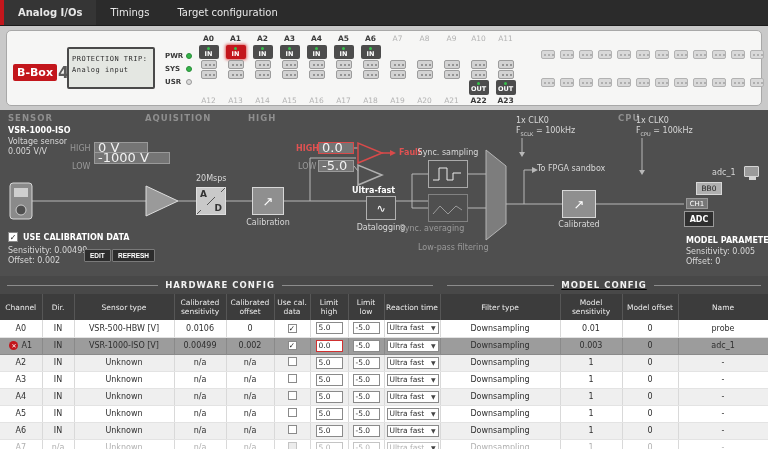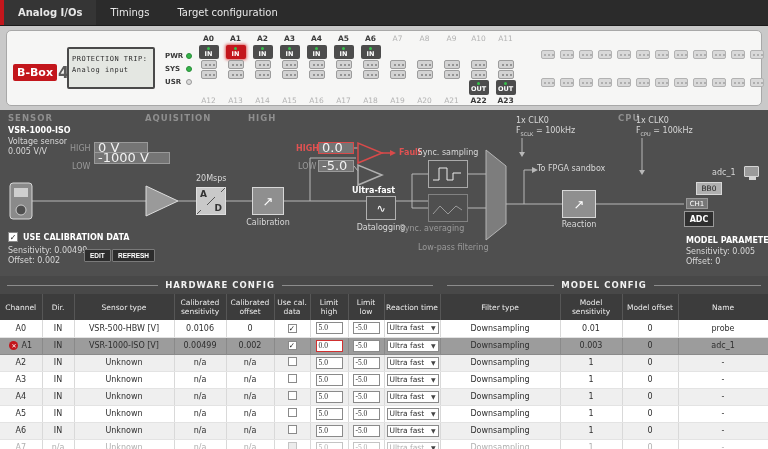--- a/index.html
+++ b/index.html
@@ -66,40 +66,40 @@
   .adbox i { position:absolute; font-style:normal; font-size:9px; font-weight:bold; color:#333; }
   .dg-btn { position:absolute; background:#2d2d2d; border:1px solid #7a7a7a; color:#fff; font-size:6.5px; font-weight:bold; padding:2px 5px; cursor:pointer; border-radius:1px; }
   .dg-checkbox { position:absolute; width:10px; height:10px; background:#fff; border:1px solid #888; font-size:8px; line-height:9px; text-align:center; color:#222; cursor:pointer; }
   .dg-checkbox::after { content:"✓"; }
   .monitor { position:absolute; width:15px; height:11px; background:#9a9a9a; border:1px solid #d5d5d5; border-radius:1px; }
   .monitor::after { content:""; position:absolute; left:4px; bottom:-4px; width:7px; height:3px; background:#d5d5d5; }
 
   
   .group-band { height:18px; background:#484848; display:flex; align-items:center; }
   .group { display:flex; align-items:center;text-align:center; }
-  .group.hw { width:440px; } .group.md { width:328px; }
+  .group.hw { width:440px; } .group.md { width:328px;text-decoration:underline; }
   .group .line { flex:1; height:1px; background:#8c8c8c; margin:0 7px; }
   .gtitle { color:#f2f2f2; font-size:8.5px; font-weight:bold; letter-spacing:1px; }
 
   table { width:768px; border-collapse:collapse; table-layout:fixed; }
   thead th { background:#3c3c3c; color:#ececec; font-size:7.5px; font-weight:normal; border-right:1px solid #565656; padding:2px 1px; height:26px; vertical-align:middle; line-height:1.2; }
   tbody tr { height:17px; background:#fff; }
   tbody tr[data-state="alt"] { background:#efefef; }
   tbody tr[data-state="selected"] { background:#9c9c9c; }
   tbody tr[data-state="selected"] td { border-color:#8a8a8a; }
   tbody tr[data-state="disabled"] { color:#b0b0b0; }
   tbody td { font-size:8px; color:#2e2e2e; text-align:center; border-right:1px solid #d9d9d9; border-bottom:1px solid #e3e3e3; vertical-align:middle; padding:0 2px; overflow:hidden; }
   tbody tr[data-state="disabled"] td { color:#b0b0b0; }
   .chcell { display:flex; align-items:center; justify-content:center; gap:3px; }
   .err { display:inline-block; width:9px; height:9px; border-radius:50%; background:#c3161c; color:#fff; font-size:6px; line-height:9px; text-align:center; font-weight:bold; }
   .err:empty { display:none; }
   .cbx { display:inline-block; width:9px; height:9px; background:#fff; border:1px solid #8a8a8a; font-size:7.5px; line-height:8px; color:#222; cursor:pointer; }
   .cbx[data-checked="true"]::after { content:"✓"; }
   tr[data-state="disabled"] .cbx { background:#ececec; border-color:#c4c4c4; }
-  .limit-input { display:inline-block; width:27px; height:12px; background:#fff; border:1px solid #8a8a8a; font-size:7.5px; line-height:10px; text-align:left; padding:0 2px; cursor:text;font-family:Liberation Serif, serif; }
+  .limit-input { display:inline-block; width:27px; height:12px; background:#fff; border:1px solid #8a8a8a; font-size:7.5px; line-height:10px; text-align:left; padding:0 2px; cursor:text; }
   .limit-input[data-alert="true"] { border:1px solid #d03030; }
   tr[data-state="disabled"] .limit-input { color:#b0b0b0; border-color:#c4c4c4; }
   .dropdown { display:inline-flex; width:52px; height:12px; background:#fff; border:1px solid #8a8a8a; font-size:7.5px; line-height:10px; align-items:center; justify-content:space-between; padding:0 2px; cursor:pointer; }
   .dropdown .caret { font-size:6px; color:#444; }
   tr[data-state="disabled"] .dropdown { color:#b0b0b0; border-color:#c4c4c4; }
 </style>
 </head>
 <body>
 
 <div class="topbar">
@@ -474,21 +474,21 @@
   <div class="blk outline" style="left:428px;top:50px;width:40px;height:28px"></div>
   <div class="blk outline dim" style="left:428px;top:84px;width:40px;height:28px"></div>
   <span class="dg center dim" style="left:399px;top:114px;width:66px">Sync. averaging</span>
   <span class="dg dim" style="left:418px;top:133px">Low-pass filtering</span>
 
   <span class="dg" style="left:516px;top:6px">1x CLK0</span>
   <span class="dg" style="left:516px;top:16px"><span>F</span><sub style="font-size:5px">SCLK</sub><span> = 100kHz</span></span>
   <span class="dg" style="left:537px;top:54px">To FPGA sandbox</span>
 
   <div class="blk" style="left:562px;top:80px;width:34px;height:28px;font-size:13px">↗</div>
-  <span class="dg center" style="left:552px;top:110px;width:54px">Reaction</span>
+  <span class="dg center" style="left:552px;top:110px;width:54px">Calibrated</span>
 
   <span class="dg" style="left:636px;top:6px">1x CLK0</span>
   <span class="dg" style="left:636px;top:16px"><span>F</span><sub style="font-size:5px">CPU</sub><span> = 100kHz</span></span>
 
   <span class="dg" style="left:712px;top:58px">adc_1</span>
   <span class="monitor" style="left:744px;top:56px"></span>
   <div class="blk" style="left:696px;top:72px;width:26px;height:13px;background:#b0b0b0;color:#222;font-size:7.5px;border-color:#d8d8d8">BB0</div>
   <div class="blk" style="left:686px;top:88px;width:22px;height:11px;background:#777;font-size:7px;border-color:#999">CH1</div>
   <div class="blk" style="left:684px;top:101px;width:30px;height:16px;background:#2f2f2f;font-size:8px;font-weight:bold;border-color:#999">ADC</div>
 

